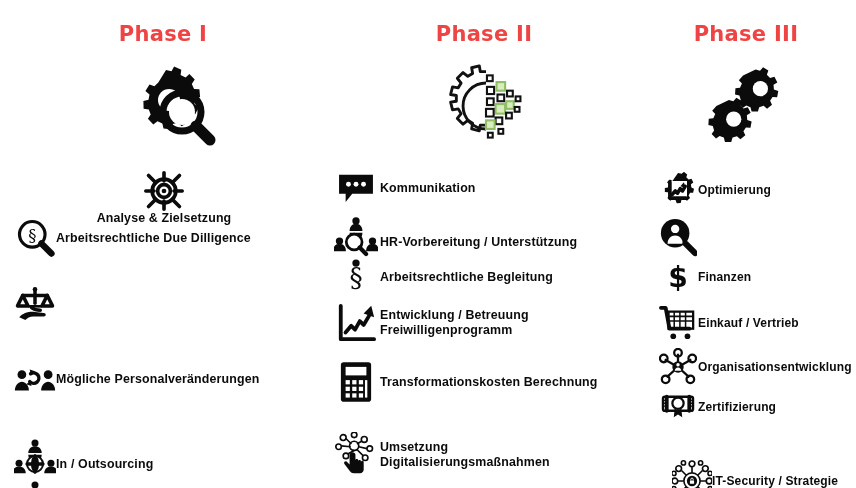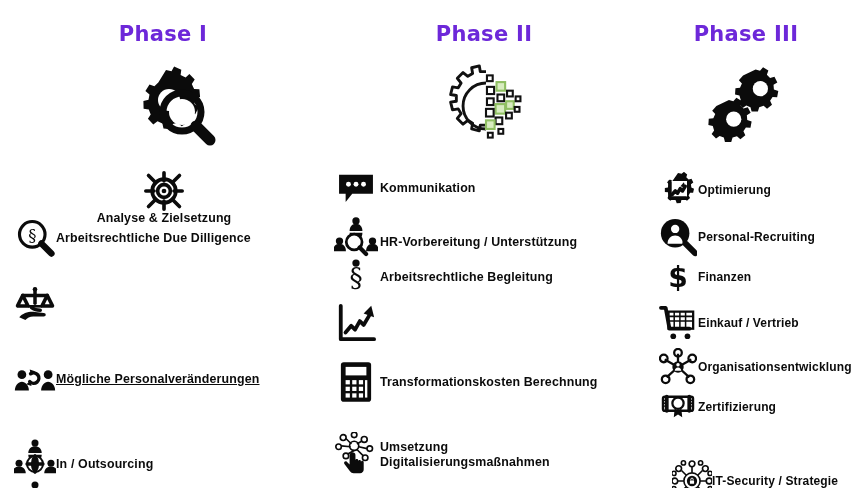--- a/index.html
+++ b/index.html
@@ -31,21 +31,21 @@
   .col-3 { left: 640px; width: 216px; }
 
   .phase-title {
     position: absolute;
     top: 22px;
     width: 100%;
     text-align: center;
     font-size: 21px;
     font-weight: bold;
     letter-spacing: 0.3px;
-    color: #6d28d9;
+    color: #ef4444;
     font-family: "DejaVu Sans", "Liberation Sans", sans-serif;
   }
   .col-1 .phase-title { text-indent: 6px; }
   .col-2 .phase-title { text-indent: 8px; }
   .col-3 .phase-title { text-indent: -4px; }
 
   .phase-hero {
     position: absolute;
     top: 62px;
     width: 100%;
@@ -147,21 +147,21 @@
             <path class="stn" stroke-width="2.4" d="M10 13 L4 25 H16 Z"></path>
             <path class="stn" stroke-width="2.4" d="M38 13 L32 25 H44 Z"></path>
             <circle cx="24" cy="6" r="2.6" class="sl"></circle>
             <path class="sl" d="M16 24 h16 v3 h-16z"></path>
             <path class="sl" d="M6 38 c4-5 12-7 18-6 l10 1 c3 0 3 4 0 4 l-12 0 c-4 0-7 2-9 4 z"></path>
             <path class="stn" stroke-width="2.4" d="M20 27 q4 3 10 3"></path>
           </svg>
         </span>
       </div>
 
-      <div class="row c1" style="left:14px; top:362px; width:300px;text-decoration:underline;">
+      <div class="row c1" style="left:14px; top:362px; width:300px;">
         <span class="ico" style="width:42px;">
           <svg width="44" height="34" viewBox="0 0 48 36">
             <g class="sl">
               <circle cx="9" cy="13" r="5"></circle>
               <path d="M1 31 c0-6 4-10 8-10 s8 4 8 10z"></path>
               <circle cx="39" cy="13" r="5"></circle>
               <path d="M31 31 c0-6 4-10 8-10 s8 4 8 10z"></path>
             </g>
             <path class="stn" stroke-width="3" d="M19 12 a6 6 0 1 1 -1 9"></path>
             <path class="sl" d="M18 7 l6 2 -5 4z"></path>
@@ -271,20 +271,22 @@
       </div>
 
       <div class="row c2" style="left:12px; top:303px; width:306px;">
         <span class="ico" style="width:48px;">
           <svg width="40" height="40" viewBox="0 0 42 42">
             <path class="stn" stroke-width="3.4" d="M5 3 V38 H40"></path>
             <path class="stn" stroke-width="3.4" d="M10 31 l6 -7 4 4 5 -9 4 4 6 -10"></path>
             <path class="sl" d="M37 3 l3 12 -11 -4z"></path>
           </svg>
         </span>
+        <span class="label">Entwicklung / Betreuung
+Freiwilligenprogramm</span>
       </div>
 
       <div class="row c2" style="left:12px; top:360px; width:306px;">
         <span class="ico" style="width:48px;">
           <svg width="34" height="44" viewBox="0 0 36 46">
             <rect x="2" y="2" width="32" height="42" rx="3" class="sl"></rect>
             <rect x="7" y="7" width="22" height="9" fill="#ffffff"></rect>
             <g fill="#ffffff">
               <rect x="7" y="21" width="4.5" height="4.5"></rect>
               <rect x="14" y="21" width="4.5" height="4.5"></rect>
@@ -361,21 +363,20 @@
         <span class="ico" style="width:40px;">
           <svg width="38" height="40" viewBox="0 0 40 42">
             <circle cx="17" cy="17" r="15" class="sl"></circle>
             <g fill="#ffffff">
               <circle cx="17" cy="12.5" r="4.4"></circle>
               <path d="M9 28 c0-5.2 3.6-8.6 8-8.6 s8 3.4 8 8.6z"></path>
             </g>
             <path d="M28 28 L38 38" stroke="#0b0b0b" stroke-width="6.4" stroke-linecap="round"></path>
           </svg>
         </span>
-        <span class="label">Personal-Recruiting</span>
       </div>
 
       <div class="row c3" style="left:18px; top:262px; width:198px;">
         <span class="ico" style="width:40px;">
           <svg width="26" height="30" viewBox="0 0 26 32">
             <text x="13" y="27" text-anchor="middle" font-size="30" font-weight="bold" font-family="DejaVu Sans, sans-serif" fill="#0b0b0b">$</text>
           </svg>
         </span>
         <span class="label">Finanzen</span>
       </div>

